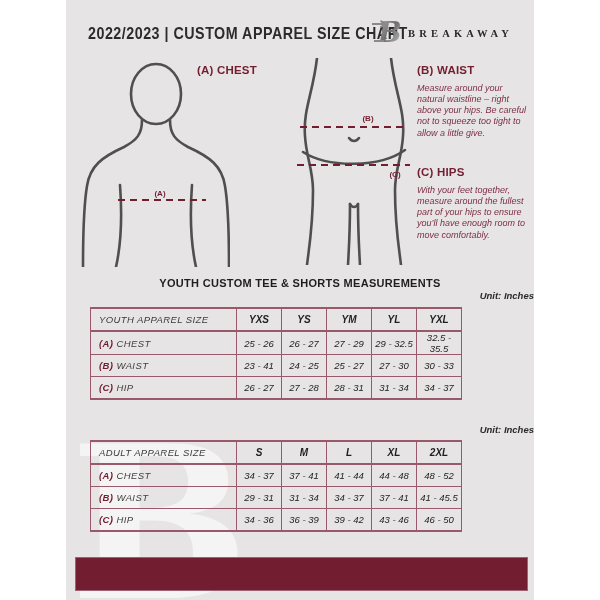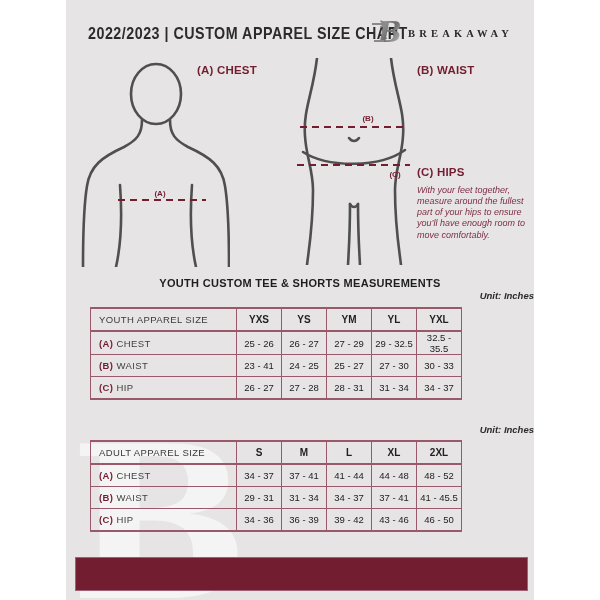--- a/index.html
+++ b/index.html
@@ -62,20 +62,21 @@
     left:0;width:468px;text-align:right;
     font-size:9.5px;font-style:italic;font-weight:bold;color:#2b2b2b;
   }
 
   
   table.size-table{
     border-collapse:collapse;table-layout:fixed;width:372px;
     border-top:2px solid var(--table_border,#99596b);
     border-bottom:2px solid var(--table_border,#99596b);
     background:transparent;
+    font-style:italic;
   }
   table.size-table td{
     border:1px solid var(--table_border,#99596b);
     height:21px;padding:0;vertical-align:middle;
     font-size:9.5px;color:#222;text-align:center;
   }
   table.size-table tr.head td{border-bottom:2px solid var(--table_border,#99596b);}
   table.size-table td.lbl{
     width:137px;text-align:left;padding-left:8px;
     letter-spacing:.4px;color:#3a3a3a;
@@ -147,20 +148,21 @@
   <div class="abs dash z1" style="left:234px;top:126px;width:106px;"></div>
 
   <div class="abs dash z1" style="left:231px;top:164px;width:113px;"></div>
   <div class="abs marker z1" style="left:313px;top:170px;">(C)</div>
 
   <div class="abs blockA z1">
     <div class="instr-head">(A) CHEST</div>
   </div>
   <div class="abs blockB z1">
     <div class="instr-head">(B) WAIST</div>
+    <div class="instr-body">Measure around your natural waistline – right above your hips. Be careful not to squeeze too tight to allow a little give.</div>
   </div>
   <div class="abs blockC z1">
     <div class="instr-head">(C) HIPS</div>
     <div class="instr-body">With your feet together, measure around the fullest part of your hips to ensure you’ll have enough room to move comfortably.</div>
   </div>
 
   <div class="abs sec-title z1" style="top:277px;">YOUTH CUSTOM TEE &amp; SHORTS MEASUREMENTS</div>
   <div class="abs sec-unit z1" style="top:290px;">Unit: Inches</div>
 
   <table class="size-table abs z1" style="left:24px;top:307px;">

